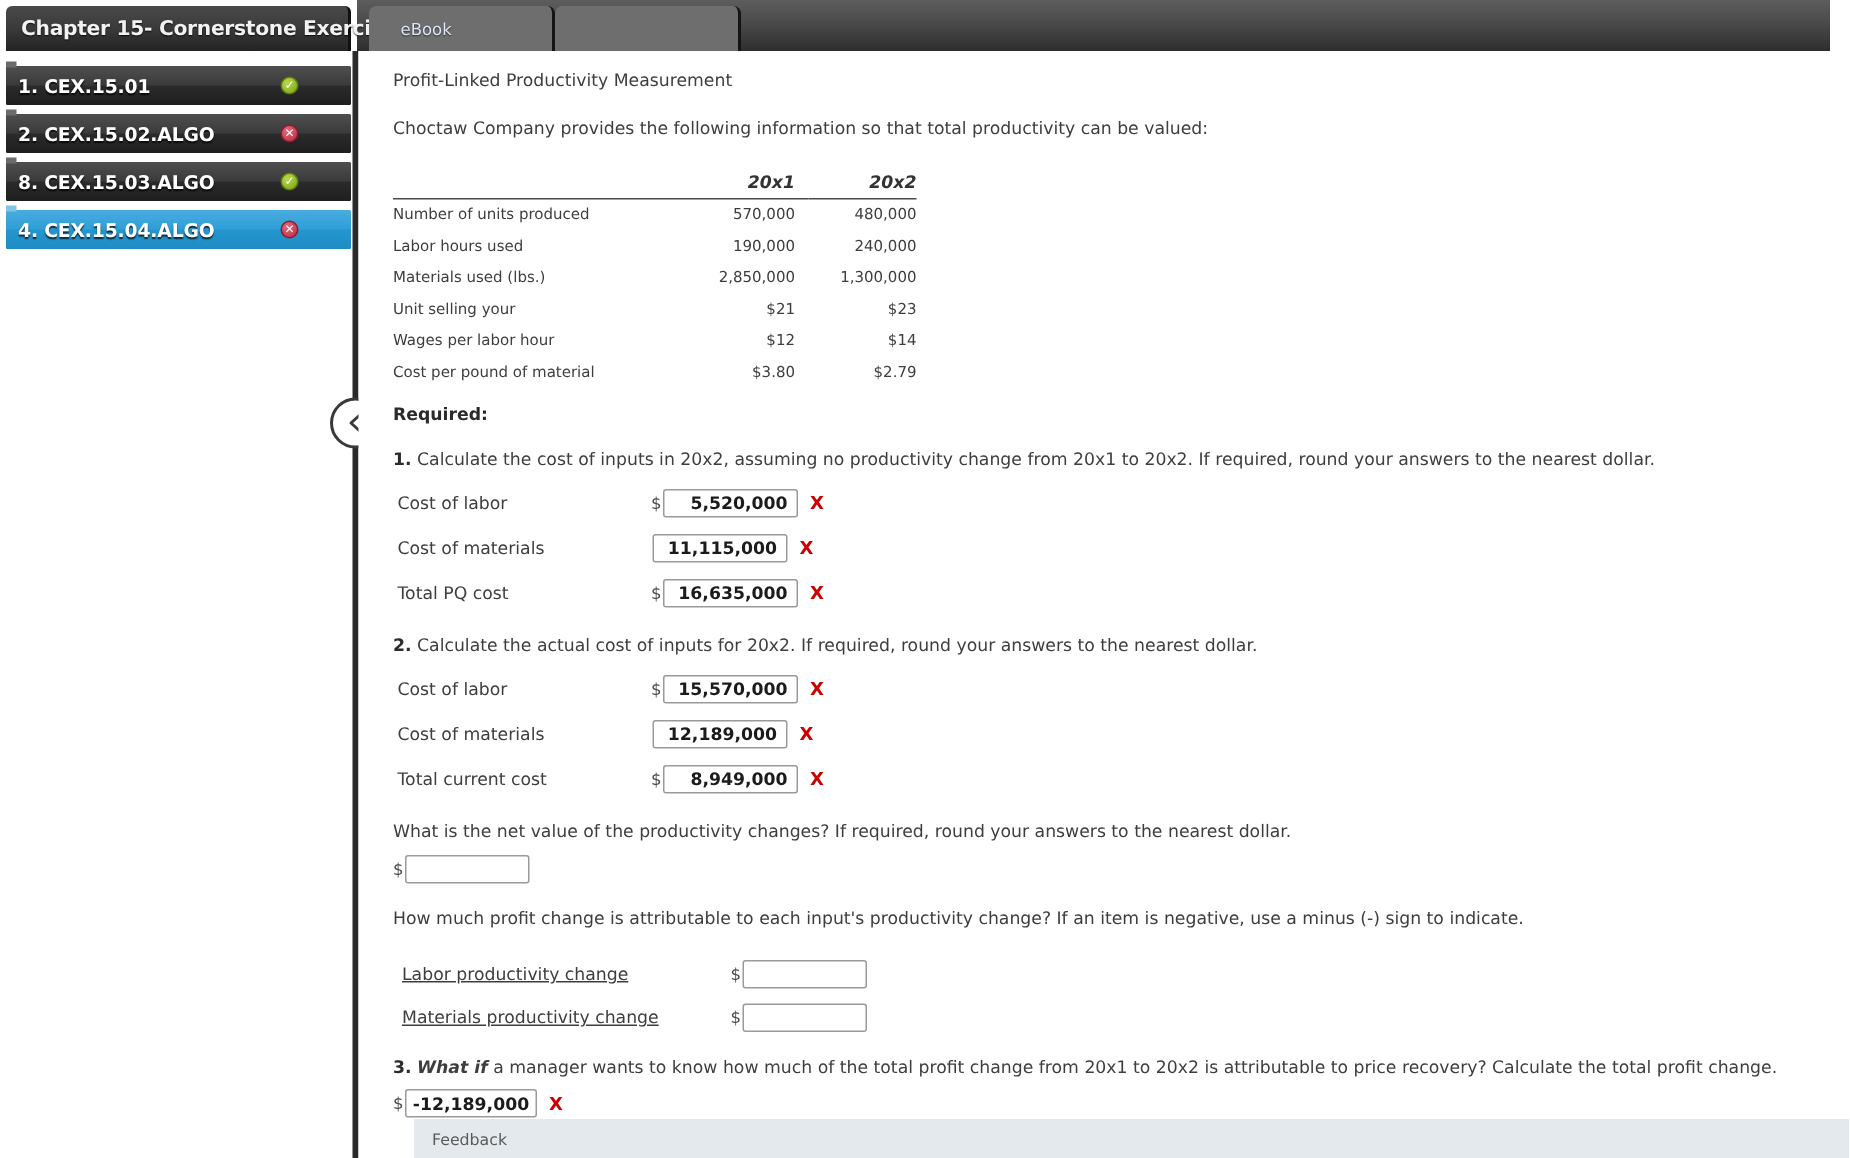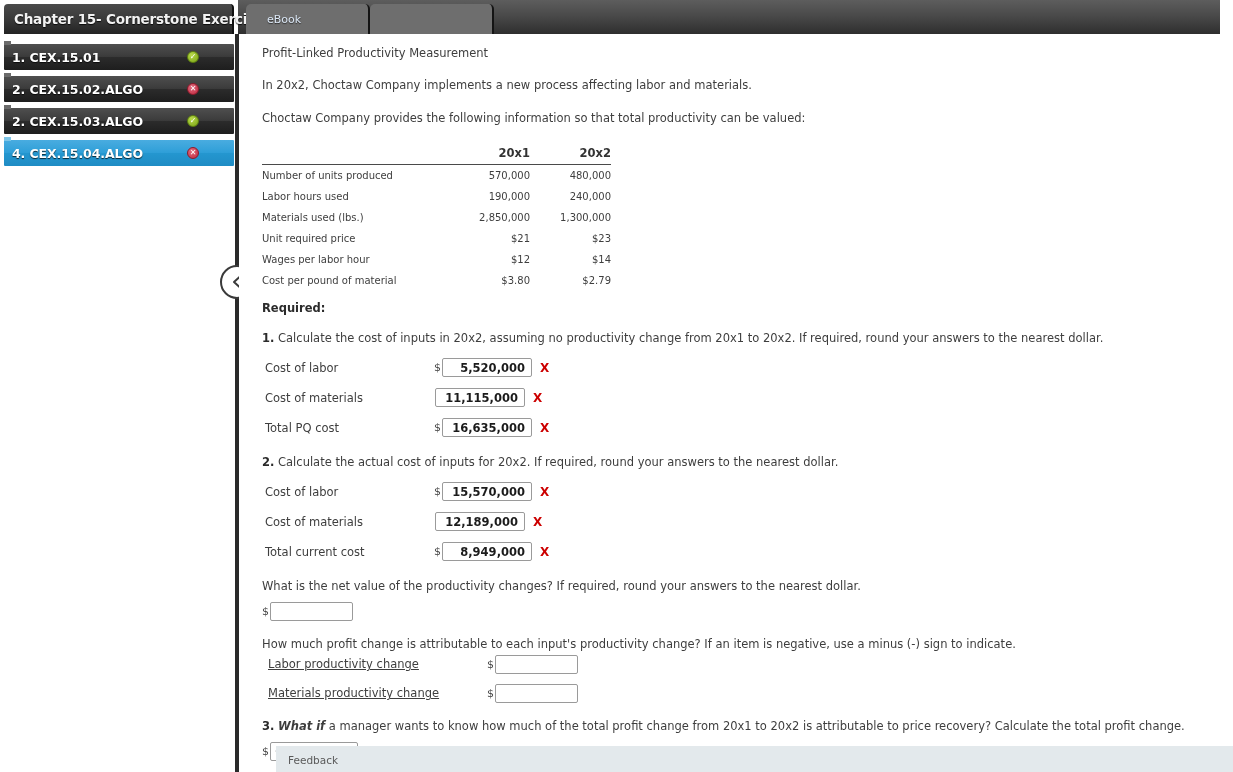--- a/index.html
+++ b/index.html
@@ -111,21 +111,21 @@
   
   table.data { border-collapse: collapse; margin: 4px 0 10px 0; }
   table.data th, table.data td {
     font-size: 10px; color: #3e3e3e; padding: 5px 0; font-weight: normal;
   }
   table.data th.lbl-h { width: 196px; }
   table.data th.yr {
     width: 72px; text-align: right; font-weight: bold; padding-bottom: 4px;
     font-size: 11.5px; color: #333;
   }
-  table.data tr.hdr th { border-bottom: 1.5px solid #4a4a4a; }
+  table.data tr.hdr th { border-bottom: 1.5px solid #4a4a4a; font-style: italic; }
   table.data td.lbl { text-align: left; }
   table.data td.num { text-align: right; }
   table.data td.gap { width: 9px; }
 
   
   .required { font-size: 11.5px; font-weight: bold; color: #2b2b2b; margin: 10px 0 16px 0; }
   .qnum { font-weight: bold; color: #2b2b2b; }
   .whatif { font-weight: bold; font-style: italic; }
   .q { font-size: 11.5px; color: #3e3e3e; margin: 0 0 12px 0; line-height: 1.3; }
   .q2 { margin-top: 18px; }
@@ -186,42 +186,41 @@
       <span class="name">1. CEX.15.01</span>
       <span class="status ok">✓</span>
     </div>
     <div class="side-item" style="top:42px;">
       <span class="notch"></span>
       <span class="name">2. CEX.15.02.ALGO</span>
       <span class="status bad">✕</span>
     </div>
     <div class="side-item" style="top:74px;">
       <span class="notch"></span>
-      <span class="name">2. CEX.15.03.ALGO</span>
+      <span class="name">8. CEX.15.03.ALGO</span>
       <span class="status ok">✓</span>
     </div>
     <div class="side-item active" style="top:106px;">
       <span class="notch"></span>
       <span class="name">4. CEX.15.04.ALGO</span>
       <span class="status bad">✕</span>
     </div>
   </div>
 
   <div class="divider"></div>
   <div class="collapse">
     <svg width="16" height="16" viewBox="0 0 16 16" aria-hidden="true">
       <polyline points="10.5,3 5,8 10.5,13" fill="none" stroke="#3a3a3a" stroke-width="2" stroke-linecap="round" stroke-linejoin="round"></polyline>
     </svg>
   </div>
 
   <div class="content">
     <div class="inner">
 
       <p class="para">Profit-Linked Productivity Measurement</p>
-      <p class="para">In 20x2, Choctaw Company implements a new process affecting labor and materials.</p>
       <p class="para tight">Choctaw Company provides the following information so that total productivity can be valued:</p>
 
       <table class="data">
         <tbody>
             <tr class="hdr">
           <th class="lbl-h"></th>
           <th class="yr">20x1</th>
           <th class="gap"></th>
           <th class="yr">20x2</th>
         </tr>
@@ -237,21 +236,21 @@
           <td class="gap"></td>
           <td class="num">240,000</td>
         </tr>
         <tr>
           <td class="lbl">Materials used (lbs.)</td>
           <td class="num">2,850,000</td>
           <td class="gap"></td>
           <td class="num">1,300,000</td>
         </tr>
         <tr>
-          <td class="lbl">Unit required price</td>
+          <td class="lbl">Unit selling your</td>
           <td class="num">$21</td>
           <td class="gap"></td>
           <td class="num">$23</td>
         </tr>
         <tr>
           <td class="lbl">Wages per labor hour</td>
           <td class="num">$12</td>
           <td class="gap"></td>
           <td class="num">$14</td>
         </tr>
@@ -307,21 +306,21 @@
         <span class="box">8,949,000</span>
         <span class="xmark">X</span>
       </div>
 
       <p class="q" style="margin-top:18px;margin-bottom:8px;">What is the net value of the productivity changes? If required, round your answers to the nearest dollar.</p>
       <div class="standalone">
         <span class="dollar">$</span>
         <span class="box empty"></span>
       </div>
 
-      <p class="q" style="margin-top:16px;margin-bottom:3px;">How much profit change is attributable to each input's productivity change? If an item is negative, use a minus (-) sign to indicate.</p>
+      <p class="q" style="margin-top:16px;margin-bottom:20px;">How much profit change is attributable to each input's productivity change? If an item is negative, use a minus (-) sign to indicate.</p>
       <div class="subrow">
         <span class="alabel">Labor productivity change</span>
         <span class="dollar">$</span>
         <span class="box"></span>
       </div>
       <div class="subrow">
         <span class="alabel">Materials productivity change</span>
         <span class="dollar">$</span>
         <span class="box"></span>
       </div>

